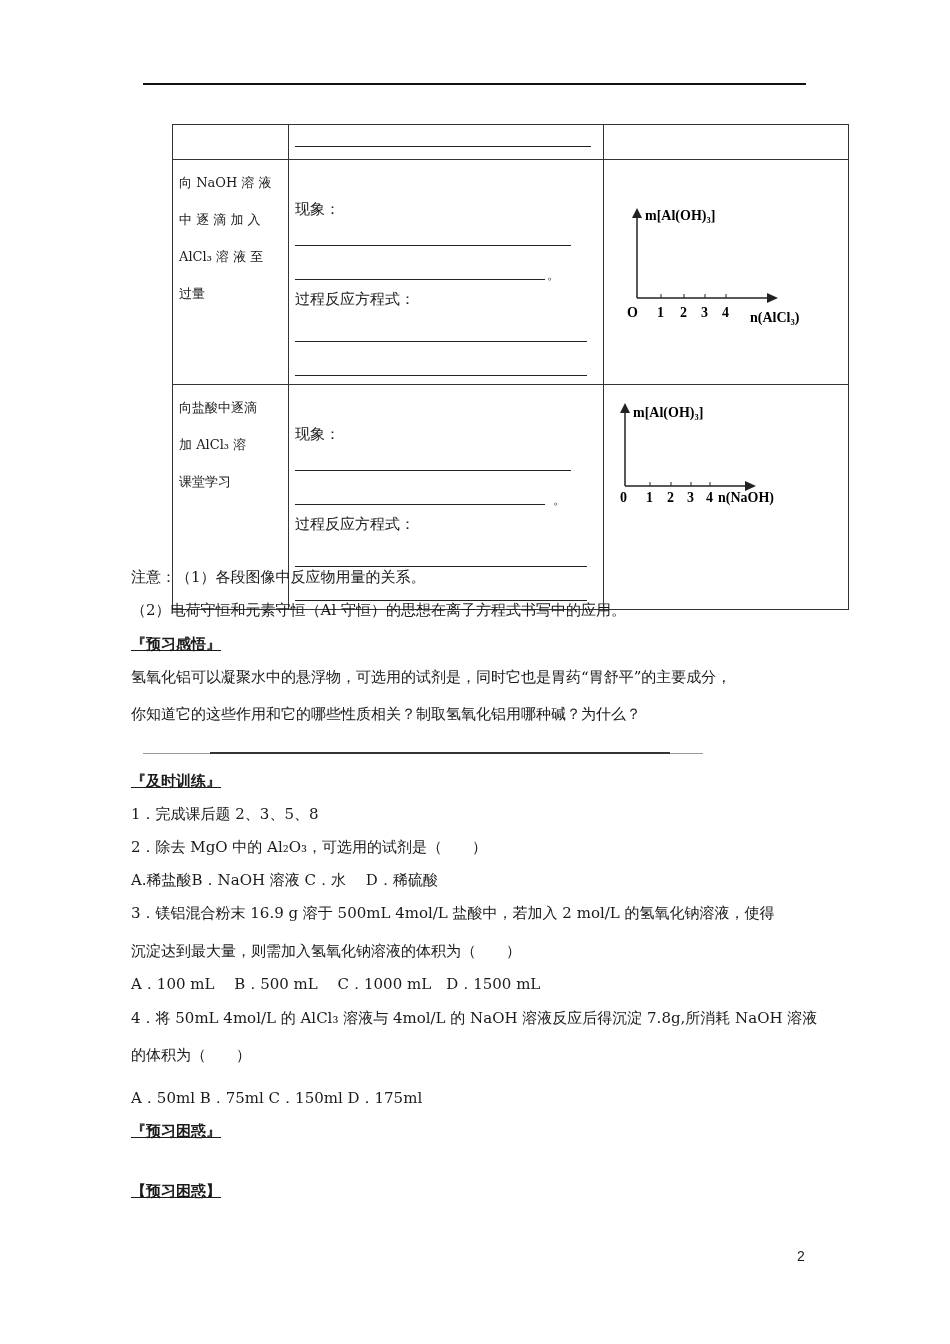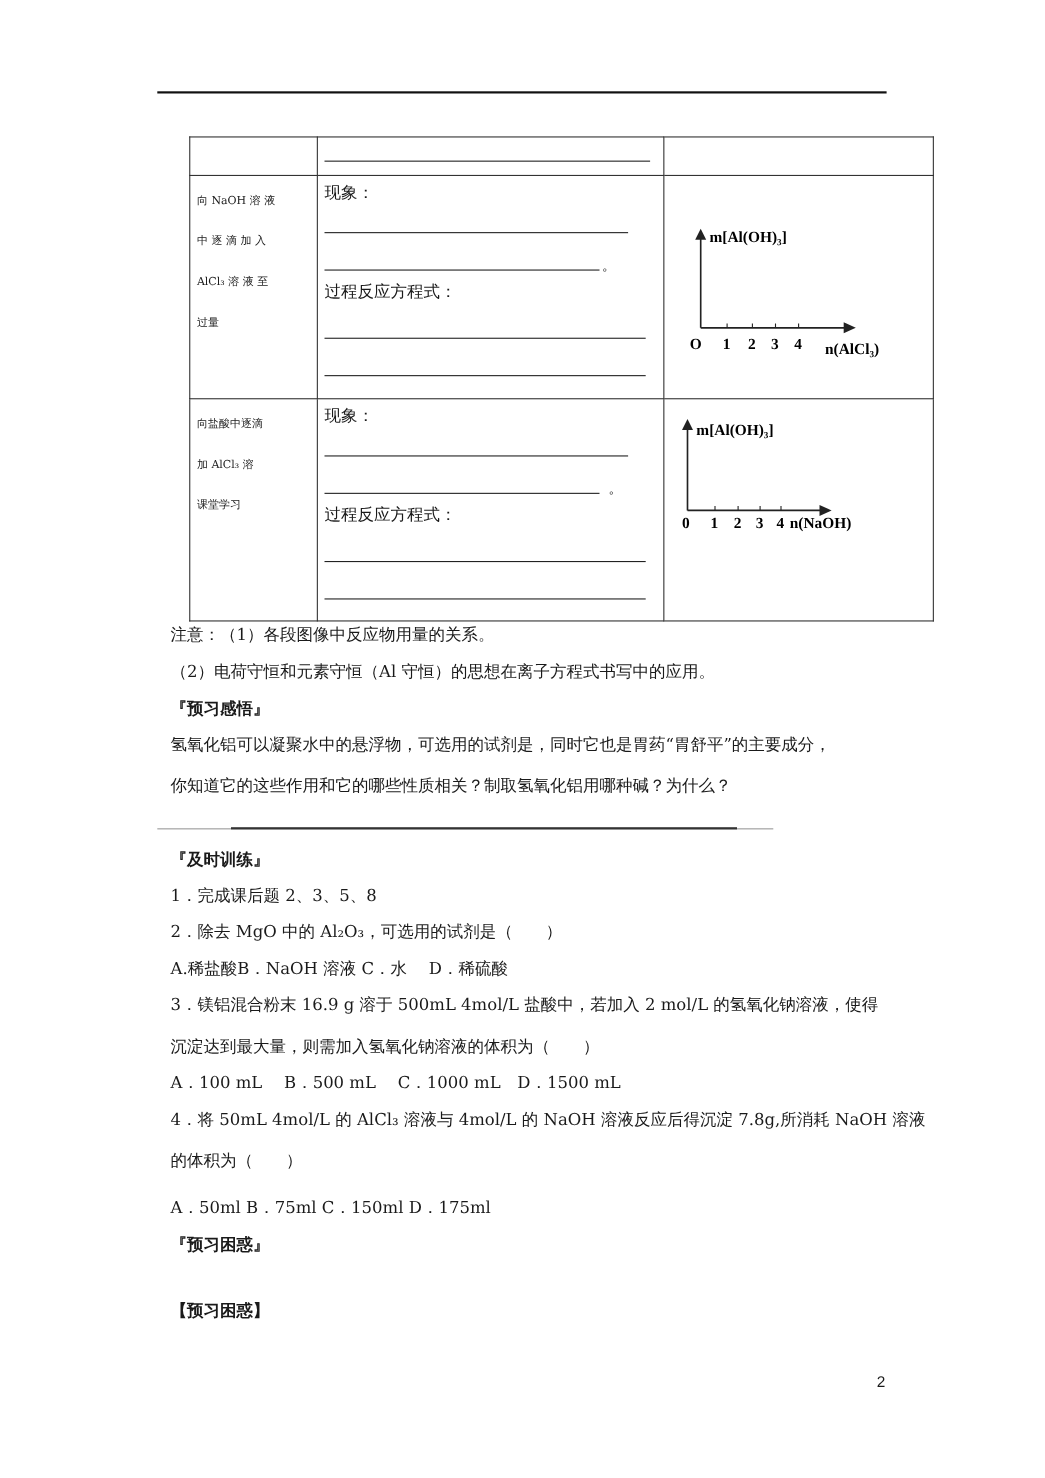--- a/index.html
+++ b/index.html
@@ -12,34 +12,34 @@
   .c1 { width: 116px; }
   .c2 { width: 315px; }
   .c3 { width: 245px; font-weight: bold; }
   tr.r0 td { height: 35px; }
   tr.r1 td { height: 203px; }
   tr.r2 td { height: 202px; }
 
   .blank { border-bottom: 1px solid #222; height: 1px; }
   .r0 .blank { margin: 21px 12px 0 6px; }
 
-  .cond { padding: 4px 6px 0 6px; line-height: 37px; font-size: 10px; text-align: justify; }
+  .cond { padding: 4px 6px 0 6px; line-height: 37px; font-size: 13px; text-align: justify; }
   .cond span { display: block; }
-  .content { position: relative; padding: 4px 6px 0 6px; }
+  .content { position: relative; padding: 4px 6px 0 6px; margin-top: 34px; }
   .lbl { line-height: 22px; font-size: 15px; }
   .line-row { position: relative; height: 34px; }
   .line-row .blank { position: absolute; left: 0; bottom: 8px; }
   .line-row .dot { position: absolute; bottom: 4px; font-size: 13px; }
 
   .graph { position: relative; width: 100%; height: 100%; }
   .graph svg { position: absolute; left: 0; top: 0; }
   .gtxt { font-family: "Liberation Serif", "DejaVu Serif", serif; }
 
-  .para { position: absolute; left: 155px; font-size: 15px; line-height: 22px; white-space: nowrap; text-align: right; }
-  .heading { font-weight: bold; font-family: "DejaVu Sans", sans-serif; font-size: 15px; }
+  .para { position: absolute; left: 131px; font-size: 15px; line-height: 22px; white-space: nowrap; text-align: right; }
+  .heading { font-weight: bold; font-family: "DejaVu Sans", sans-serif; font-size: 15px; text-decoration: underline; }
   .sep-rule { position: absolute; left: 143px; top: 753px; width: 560px; height: 1px; background: #999; }
   .sep-rule-dark { position: absolute; left: 210px; top: 752px; width: 460px; height: 2px; background: #333; }
   .page-num { position: absolute; left: 797px; top: 1248px; font-family: "Liberation Sans", sans-serif; font-size: 14px; }
 </style>
 </head>
 <body>
 
 <div class="header-rule"></div>
 
 <table class="exp">

